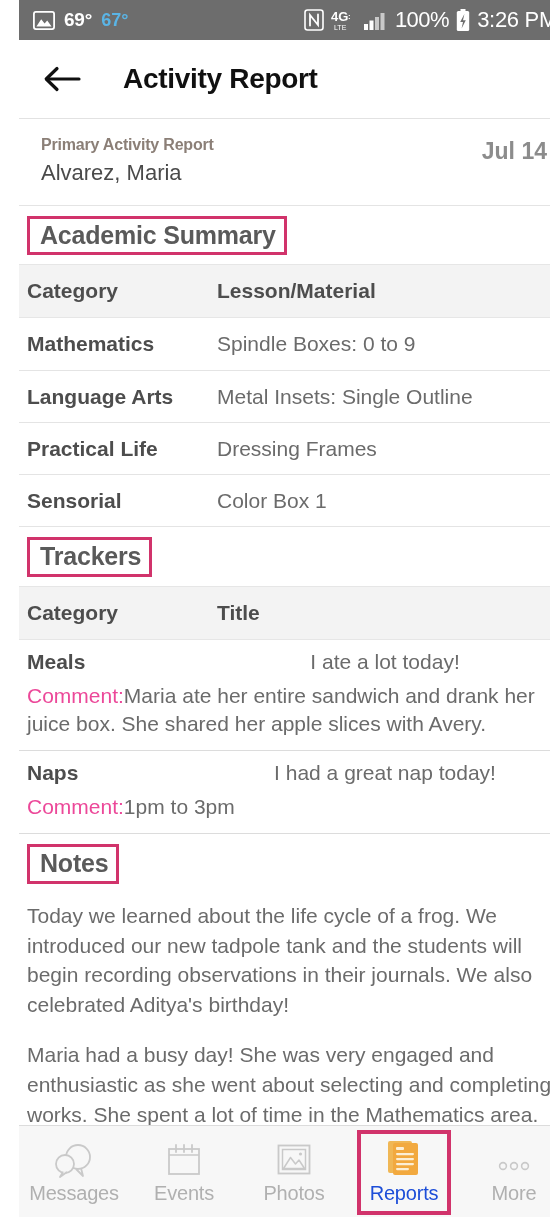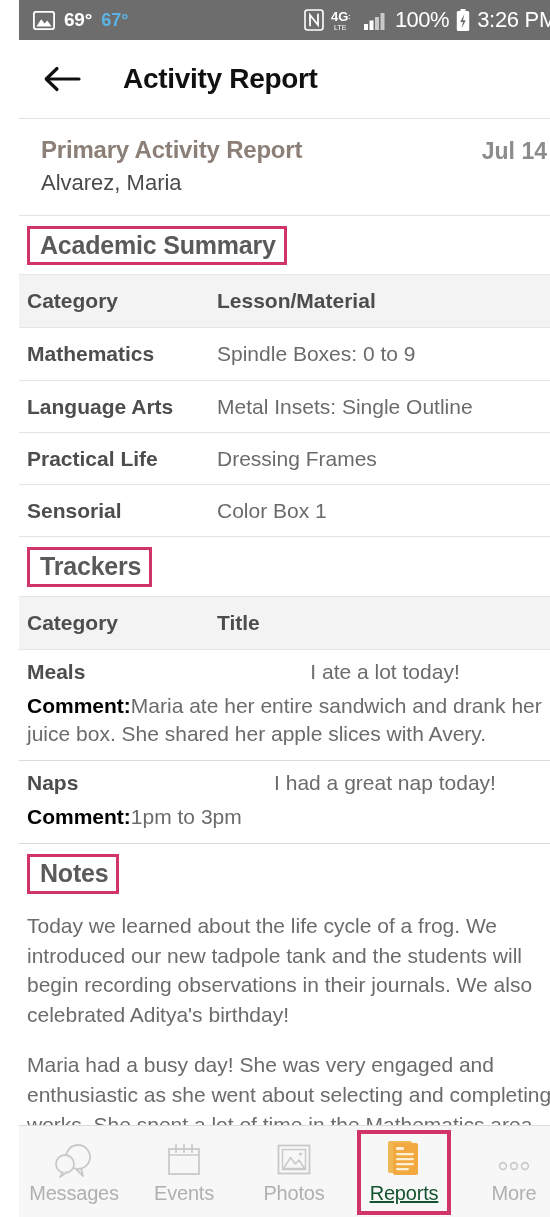--- a/index.html
+++ b/index.html
@@ -88,21 +88,21 @@
     pointer-events: none;
   }
 
   .report-head {
     padding: 16px 22px 18px 22px;
     display: flex;
     align-items: flex-start;
   }
   .rh-left { flex: 1 1 auto; }
   .rh-title {
-    font-size: 24px;
+    font-size: 16px;
     font-weight: bold;
     color: #8b7f77;
     letter-spacing: -0.2px;
     line-height: 1.25;
   }
   .rh-sub {
     font-size: 22px;
     color: #4a4a4a;
     margin-top: 4px;
     line-height: 1.25;
@@ -178,21 +178,21 @@
     font-size: 21px;
     color: #6b6b6b;
     text-align: center;
   }
   .trk-comment {
     padding: 2px 12px 12px 8px;
     font-size: 21px;
     color: #6b6b6b;
     line-height: 1.33;
   }
-  .trk-comment b { color: #000000; font-weight: bold; }
+  .trk-comment b { color: #ec4899; font-weight: normal; }
 
   
   .notes-body {
     padding: 8px 14px 10px 8px;
   }
   .notes-p {
     font-size: 21px;
     color: #6b6b6b;
     line-height: 1.42;
     margin-bottom: 20px;
@@ -216,21 +216,21 @@
     justify-content: center;
     gap: 4px;
     cursor: pointer;
     position: relative;
   }
   .navitem .navlabel {
     font-size: 20px;
     color: #b0b0b0;
     letter-spacing: -0.2px;
   }
-  .navitem.active .navlabel { color: #14532d; text-decoration: underline; }
+  .navitem.active .navlabel { color: #1d4ed8; }
   .navitem.boxed::after {
     content: "";
     position: absolute;
     left: 8px; right: 8px; top: 4px; bottom: 2px;
     border: 4px solid #d1336b;
     pointer-events: none;
   }
   .navicon { height: 40px; display: flex; align-items: flex-end; }
 </style>
 </head>

